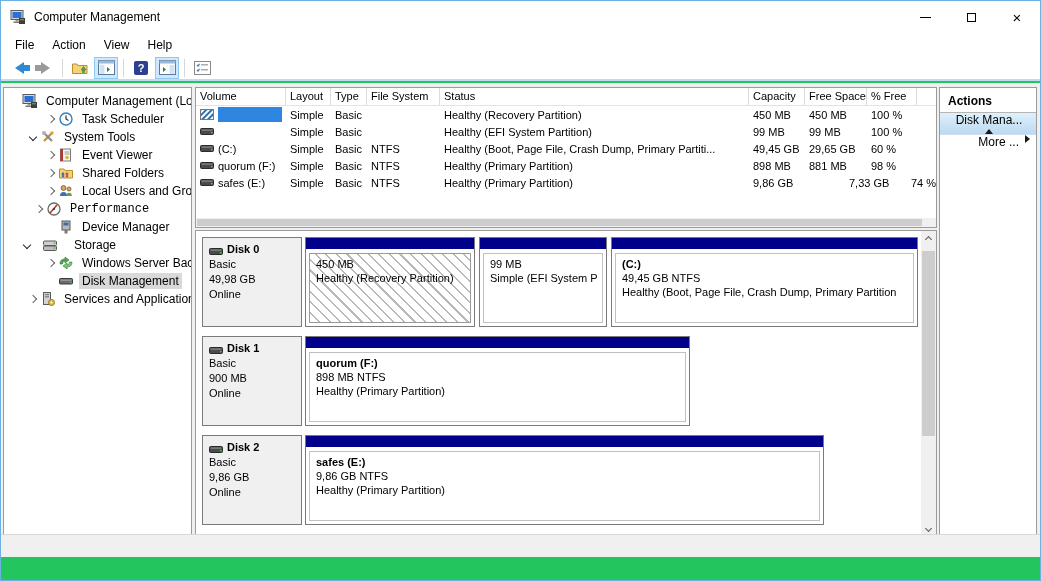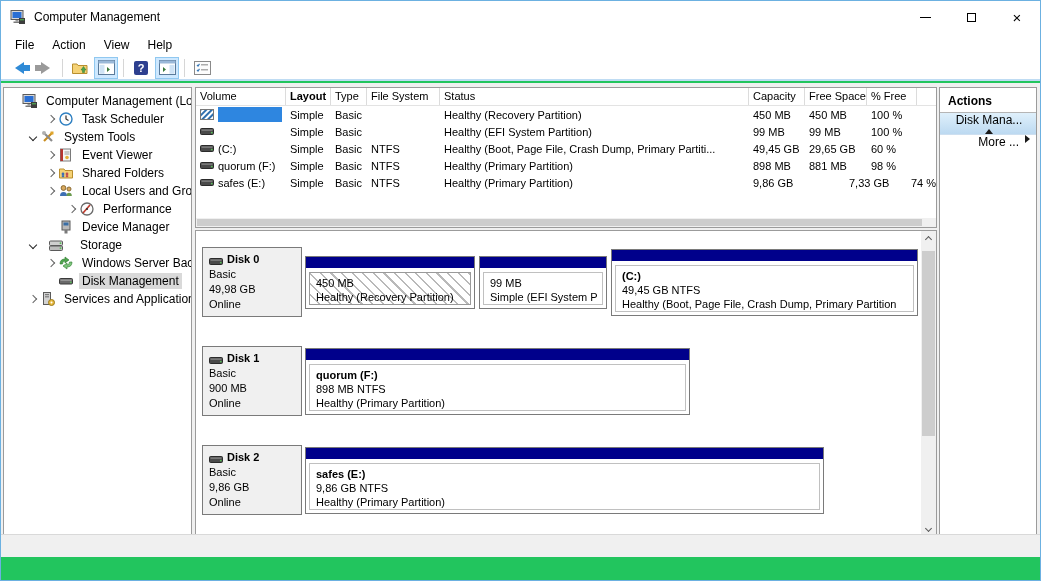--- a/index.html
+++ b/index.html
@@ -74,21 +74,21 @@
   .vol-row{ display:flex; height:17px; font-size:11px; align-items:center; white-space:nowrap; }
   .vol-cell{ padding:0 4px; overflow:hidden; flex:none; display:flex; align-items:center; height:100%; }
   .vol-icon{ width:15px; height:11px; margin-right:3px; flex:none; }
   .vol-sel{ background:#2e86e0; height:15px; flex:1; }
   .vol-hscroll{ position:absolute; left:0; right:0; bottom:0; height:9px; background:#f0f0f0; }
   .vol-hthumb{ position:absolute; left:1px; right:14px; top:1px; bottom:1px; background:#cdcdcd; }
 
   
   .graph-box{ flex:1; position:relative; overflow:hidden; display:flex; flex-direction:column; }
   .graph-area{ flex:1; position:relative; }
-  .disk-row{ position:absolute; left:6px; display:flex; height:90px;align-items:center; }
+  .disk-row{ position:absolute; left:6px; display:flex; height:90px; }
   .disk-label{ width:100px; flex:none; background:#f0f0f0; border:1px solid #7a7a7a;
                padding:4px 6px; font-size:11px; line-height:15px; margin-right:3px; }
   .disk-label .dname{ font-weight:bold; display:flex; align-items:center; gap:4px; }
   .disk-mini{ width:14px; height:8px; display:inline-block; }
   .part{ border:1px solid #7a7a7a; margin-right:4px; flex:none; display:flex; flex-direction:column; background:#fff; }
   .part-bar{ height:12px; background:#00008b; border-bottom:1px solid #fff; flex:none; }
   .part-body{ flex:1; margin:3px; border:1px solid #c0c0c0; padding:3px 2px 0 6px;
               font-size:11px; line-height:14px; overflow:hidden; white-space:nowrap; }
   .part.hatched .part-body{
       border-color:#9a9a9a;
@@ -294,21 +294,21 @@
             <span class="icon tree-icon">
               <svg width="16" height="16" viewBox="0 0 16 16">
                 <circle cx="5.5" cy="5" r="2.4" fill="#d8a95e" stroke="#8a6a33"></circle>
                 <path d="M2 13 Q2 9 5.5 9 Q9 9 9 13 Z" fill="#3d6fb4"></path>
                 <circle cx="11" cy="6" r="2" fill="#d8a95e" stroke="#8a6a33"></circle>
                 <path d="M8.5 13 Q8.5 9.8 11 9.8 Q13.8 9.8 13.8 13 Z" fill="#6a9a4e"></path>
               </svg>
             </span>
             <span class="tree-label">Local Users and Groups</span>
           </div>
-          <div class="tree-row" style="padding-left: 61px;">
+          <div class="tree-row" style="padding-left: 28px; font-family: Liberation Mono, monospace;">
             <span class="chev-box">
               <span class="chev closed"></span>
             </span>
             <span class="icon tree-icon">
               <svg width="16" height="16" viewBox="0 0 16 16">
                 <circle cx="8" cy="8" r="6" fill="#fdfdfd" stroke="#6a6a6a" stroke-width="1.3"></circle>
                 <path d="M4 12 L11 4" stroke="#c0392b" stroke-width="1.6"></path>
                 <circle cx="8" cy="8" r="1.1" fill="#333"></circle>
               </svg>
             </span>
@@ -318,21 +318,21 @@
             <span class="chev-box"></span>
             <span class="icon tree-icon">
               <svg width="16" height="16" viewBox="0 0 16 16">
                 <rect x="4" y="2" width="8" height="9" fill="#b9b9b9" stroke="#5a5a5a"></rect>
                 <rect x="5.5" y="3.5" width="5" height="3" fill="#3a6ea5"></rect>
                 <rect x="6.5" y="11" width="3" height="3.5" fill="#7a7a7a"></rect>
               </svg>
             </span>
             <span class="tree-label">Device Manager</span>
           </div>
-          <div class="tree-row" style="padding-left: 22px; gap: 8px;">
+          <div class="tree-row" style="padding-left: 16px; gap: 8px;">
             <span class="chev-box">
               <span class="chev open"></span>
             </span>
             <span class="icon tree-icon">
               <svg width="16" height="16" viewBox="0 0 16 16">
                 <rect x="1.5" y="4" width="13" height="4.5" rx="1" fill="#cfcfcf" stroke="#5a5a5a"></rect>
                 <rect x="1.5" y="9" width="13" height="4.5" rx="1" fill="#bdbdbd" stroke="#5a5a5a"></rect>
                 <circle cx="12.5" cy="6.2" r="0.9" fill="#58c058"></circle>
                 <circle cx="12.5" cy="11.2" r="0.9" fill="#58c058"></circle>
               </svg>
@@ -386,21 +386,21 @@
         <div class="scroll-arrow" style="position:absolute;right:0;">
             <span class="chev-s right"></span>
           </div>
       </div>
     </div>
 
     <div class="middle">
       <div class="panel volume-box">
         <div class="vol-header" id="vol-header">
             <div class="vol-h-cell" style="width: 90px;">Volume</div>
-            <div class="vol-h-cell" style="width: 45px; font-weight: bold;">Layout</div>
+            <div class="vol-h-cell" style="width: 45px;">Layout</div>
             <div class="vol-h-cell" style="width: 36px;">Type</div>
             <div class="vol-h-cell" style="width: 73px;">File System</div>
             <div class="vol-h-cell" style="width: 309px;">Status</div>
             <div class="vol-h-cell" style="width: 56px;">Capacity</div>
             <div class="vol-h-cell" style="width: 62px;">Free Space</div>
             <div class="vol-h-cell" style="width: 50px;">% Free</div>
           </div>
         <div id="vol-rows">
             <div class="vol-row">
               <div class="vol-cell" style="width: 90px;">

